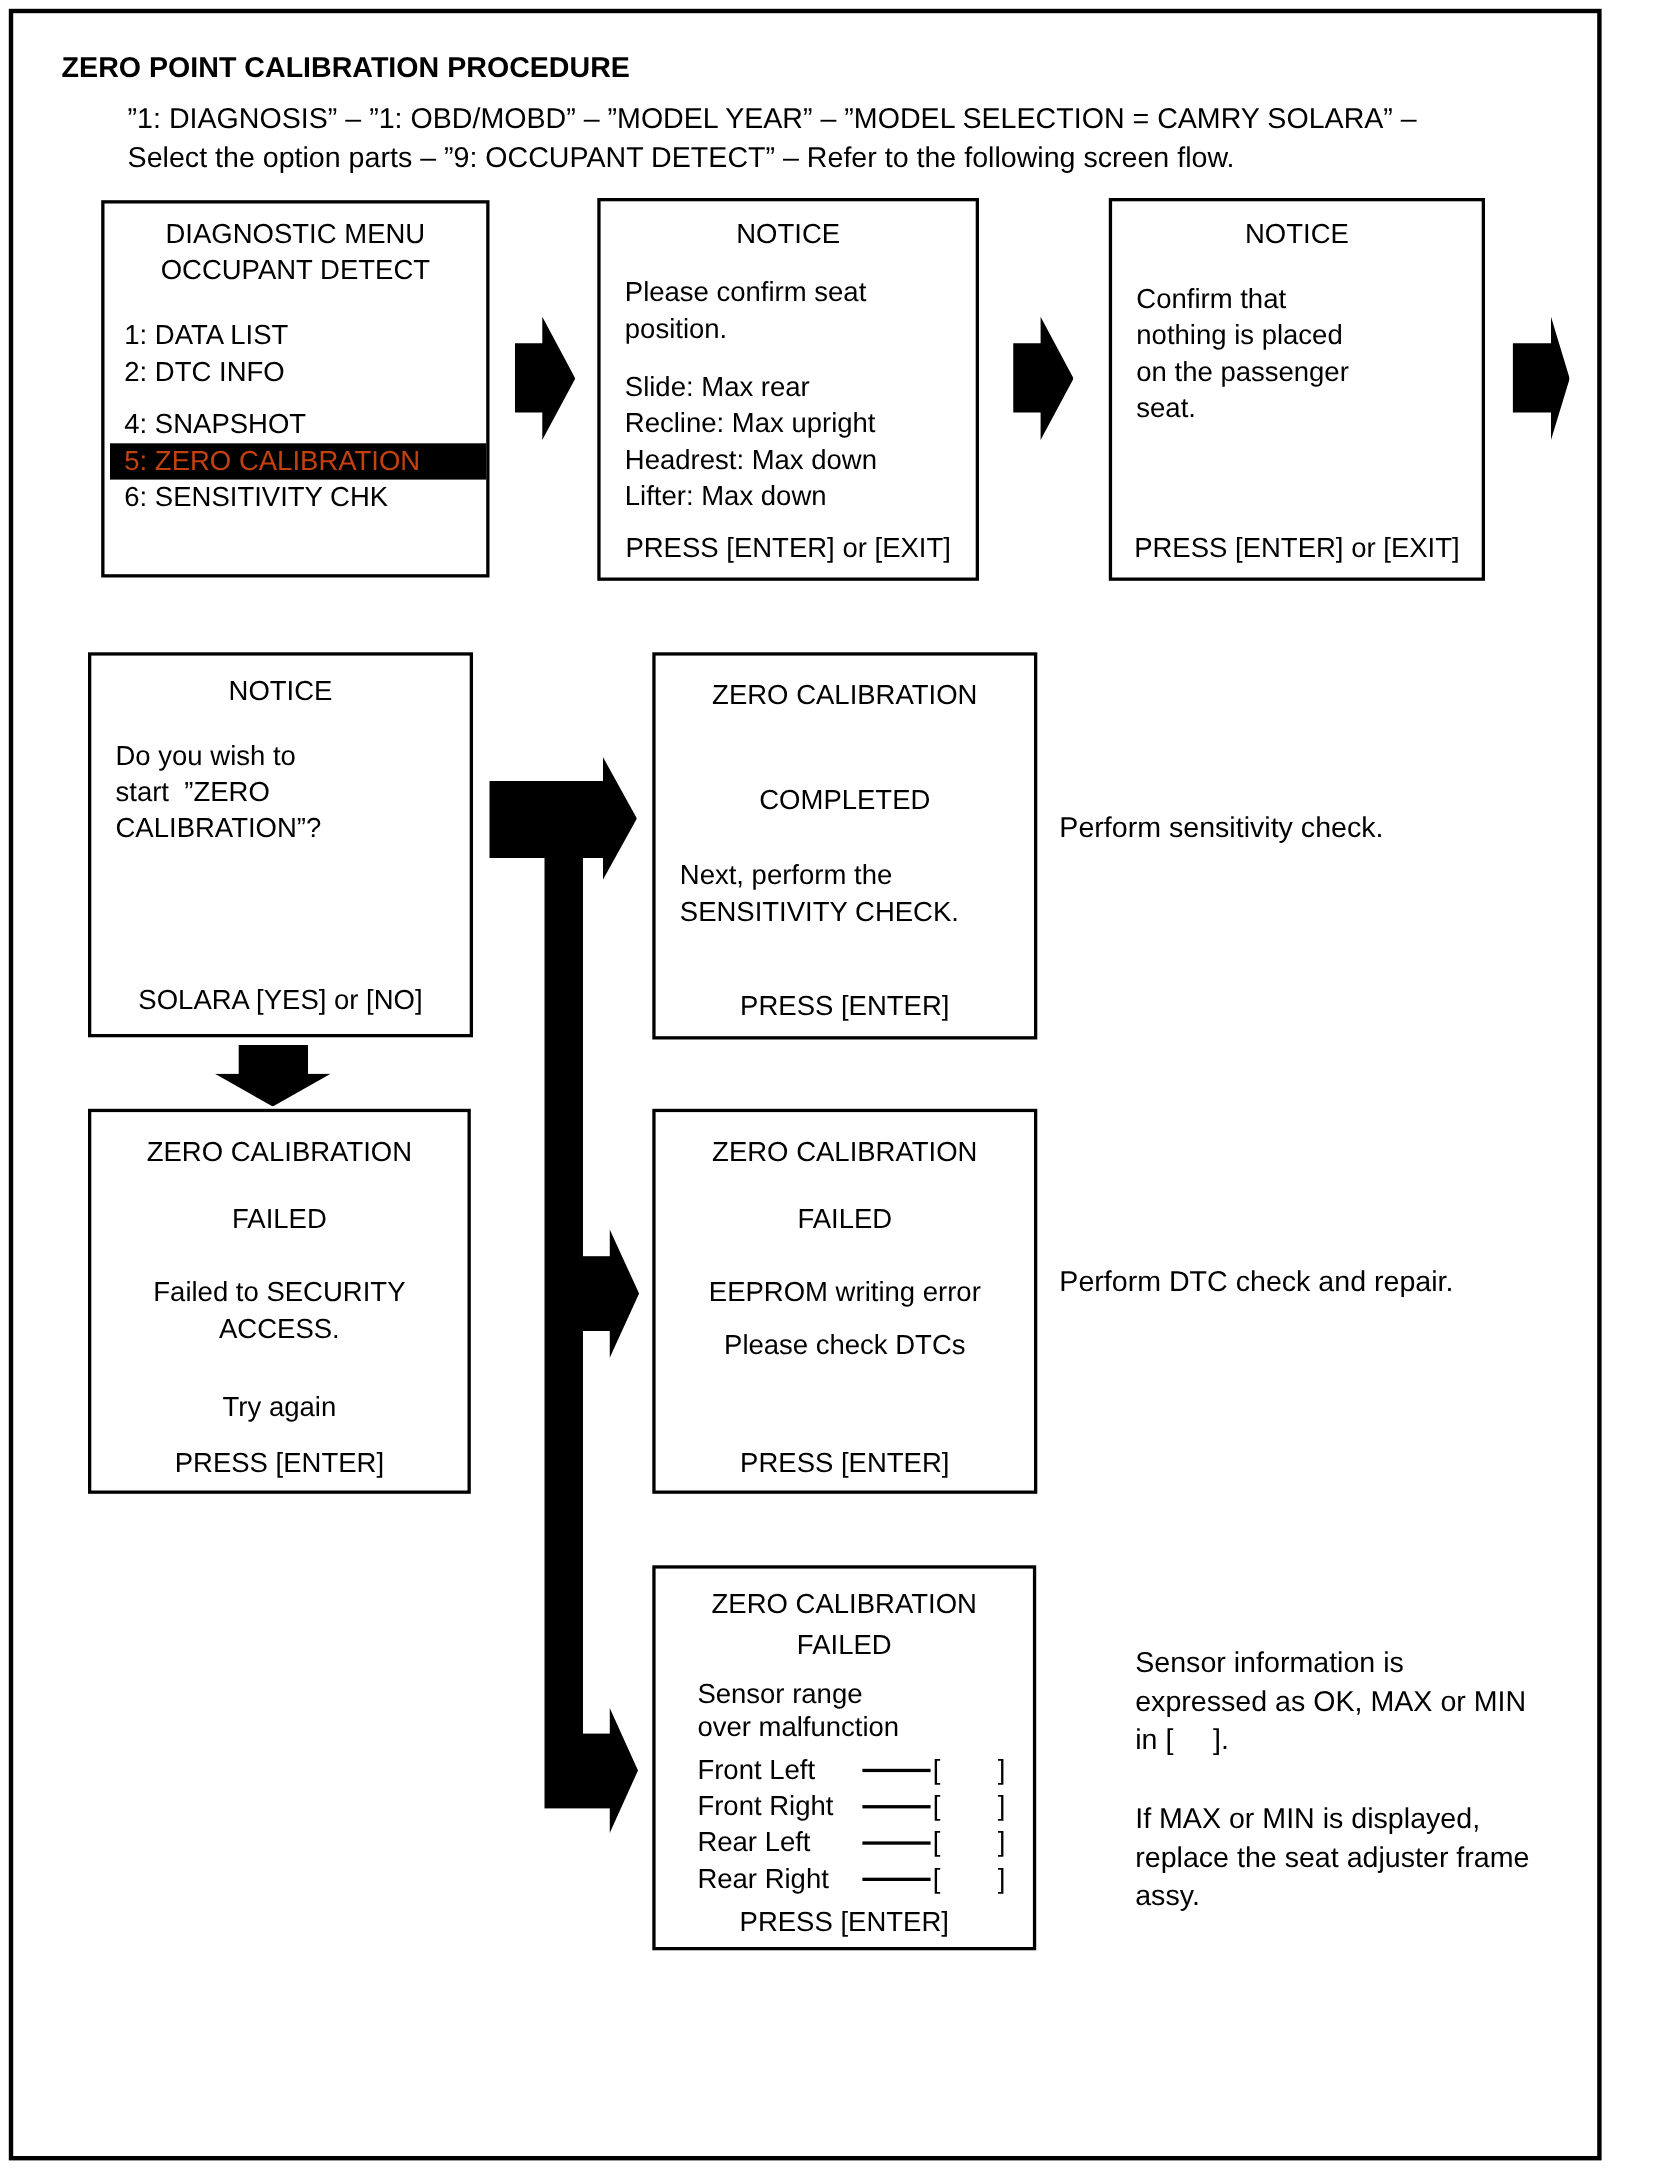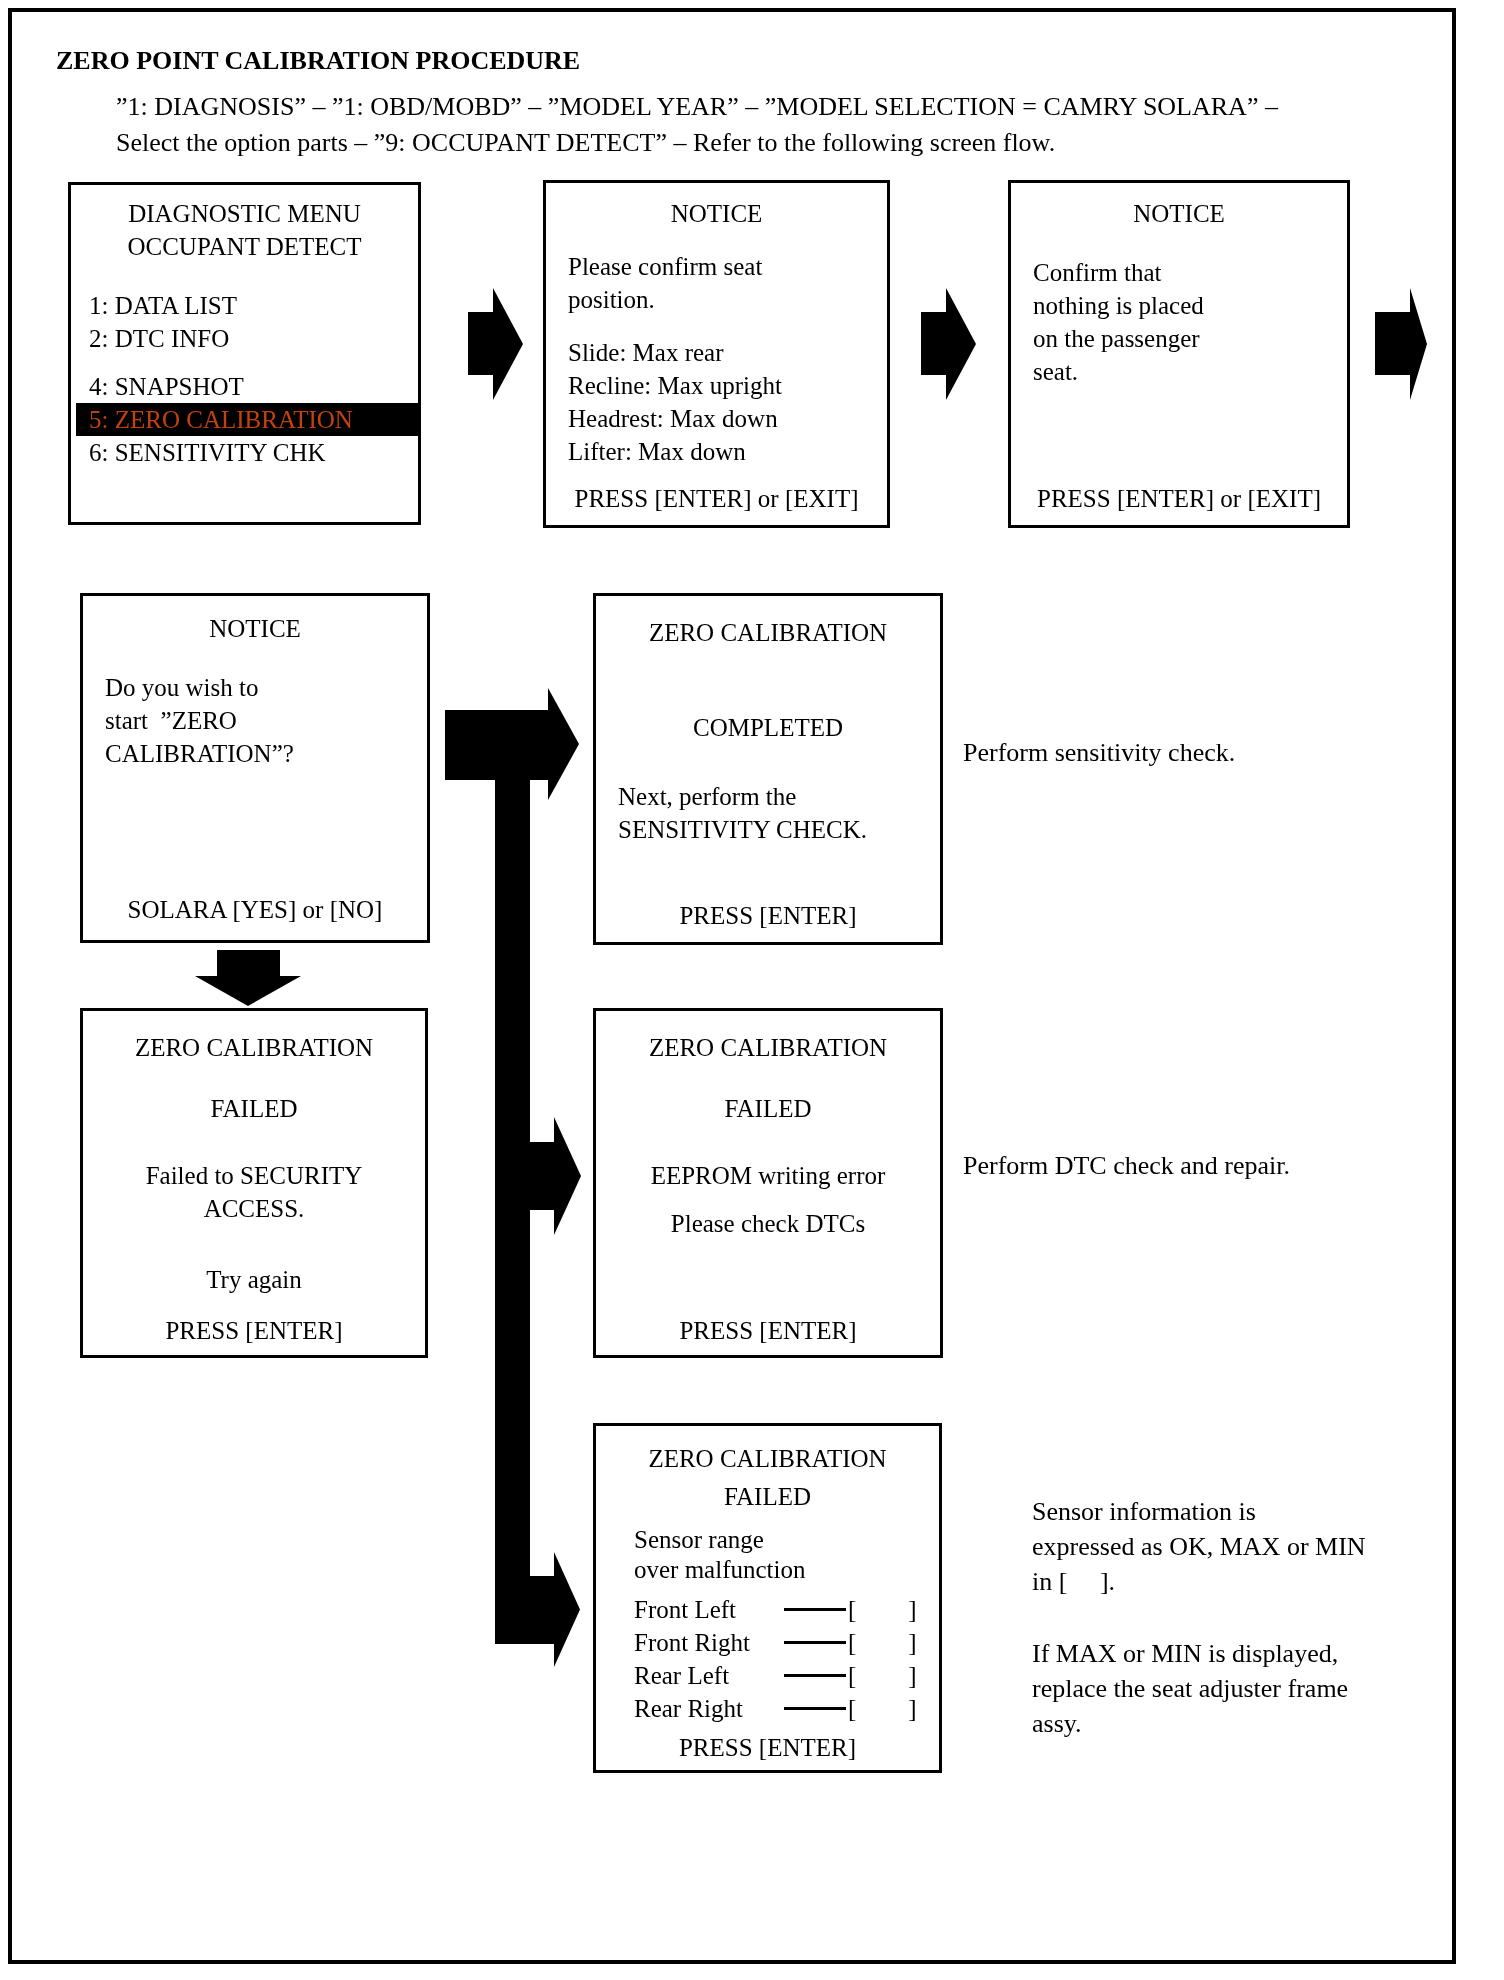--- a/index.html
+++ b/index.html
@@ -1,17 +1,17 @@
 <!DOCTYPE html>
 <html><head>
 <meta charset="utf-8">
 <style>
   html,body{margin:0;padding:0;background:#fff;}
   .canvas{position:relative;width:1504px;height:1980px;background:#fff;
-          font-family:Liberation Serif, serif;color:#000;overflow:hidden;}
+          font-family:Liberation Sans, sans-serif;color:#000;overflow:hidden;}
   .frame{position:absolute;left:8px;top:8px;width:1440px;height:1948px;border:4px solid #000;}
   .doc-title{position:absolute;left:56px;top:46px;font-size:26px;font-weight:bold;white-space:nowrap;}
   .intro{position:absolute;left:68px;font-size:26px;white-space:nowrap;margin-left:48px;}
   .box{position:absolute;border:3px solid #000;box-sizing:border-box;background:#fff;
        font-size:25px;line-height:33px;}
   .ctr{text-align:center;white-space:nowrap;}
   .footer{position:absolute;left:0;right:0;bottom:10px;text-align:center;white-space:nowrap;}
   .blk{position:absolute;background:#000;}
   .tri-r{clip-path:polygon(0 0,100% 50%,0 100%);}
   .tri-d{clip-path:polygon(0 0,100% 0,50% 100%);}
@@ -27,21 +27,21 @@
 </head>
 <body>
 
 <div class="canvas">
   <div class="frame"></div>
 
   <div class="doc-title">ZERO POINT CALIBRATION PROCEDURE</div>
   <div class="intro" style="top:92px">”1: DIAGNOSIS” – ”1: OBD/MOBD” – ”MODEL YEAR” – ”MODEL SELECTION = CAMRY SOLARA” –</div>
   <div class="intro" style="top:128px">Select the option parts – ”9: OCCUPANT DETECT” – Refer to the following screen flow.</div>
 
-  <div class="box" style="left:68px;top:182px;width:353px;height:343px">
+  <div class="box" style="left:92px;top:182px;width:353px;height:343px">
     <div class="ctr" style="margin-top:12px">DIAGNOSTIC MENU</div>
     <div class="ctr">OCCUPANT DETECT</div>
     <div class="menu-items">
       <span class="mi">1: DATA LIST</span>
       <span class="mi">2: DTC INFO</span>
       <span class="mi" style="height:15px"></span>
       <span class="mi">4: SNAPSHOT</span>
       <span class="mi selected">5: ZERO CALIBRATION</span>
       <span class="mi">6: SENSITIVITY CHK</span>
     </div>

